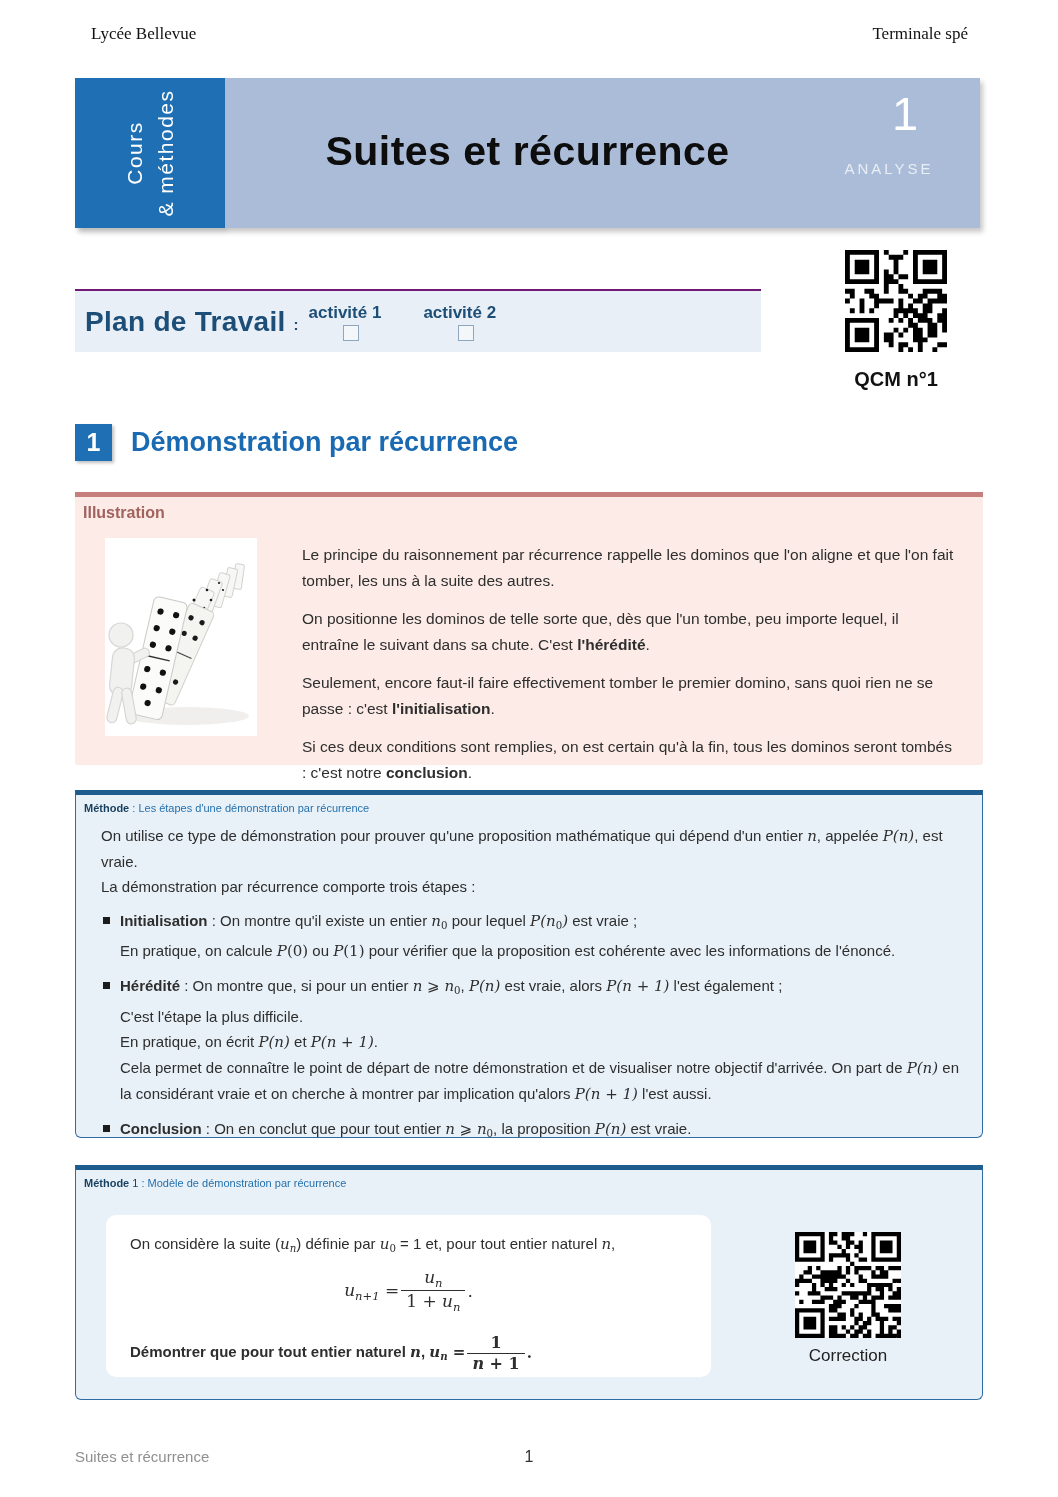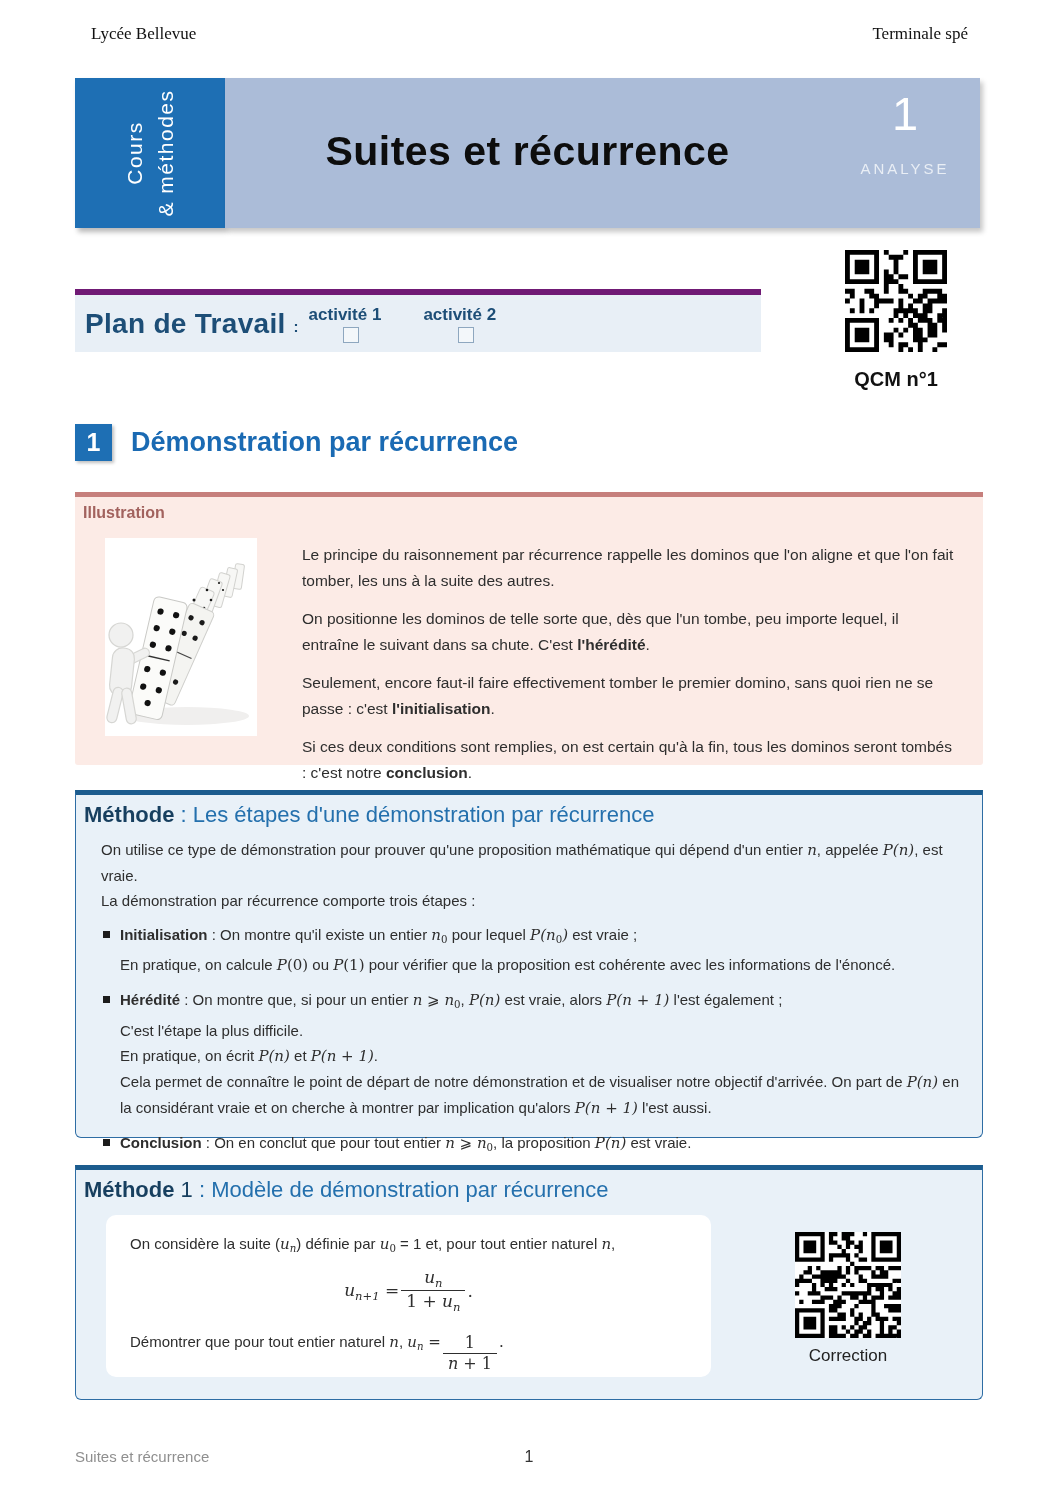--- a/index.html
+++ b/index.html
@@ -12,31 +12,31 @@
   .banner{position:absolute;left:75px;top:78px;width:905px;height:150px;}
   .banner-side{position:absolute;left:0;top:0;width:150px;height:150px;background:#1e6fb4;
                box-shadow:3px 4px 5px rgba(0,0,0,.28);}
   .banner-side-inner{position:absolute;left:50%;top:50%;transform:translate(-50%,-50%) rotate(-90deg);
                color:#fff;font-size:21px;line-height:31px;letter-spacing:1.5px;text-align:center;white-space:nowrap;}
   .banner-main{position:absolute;left:150px;top:0;right:0;height:150px;background:#abbcd8;
                box-shadow:3px 4px 5px rgba(0,0,0,.22);}
   .banner-title{position:absolute;left:0;top:50%;transform:translateY(-54%);width:100%;text-align:center;
                font-size:41px;font-weight:bold;color:#0d0d0d;letter-spacing:.5px;}
   .banner-num{position:absolute;right:30px;top:8px;width:90px;text-align:center;color:#ffffff;font-size:47px;}
-  .banner-cat{position:absolute;right:30px;top:82px;width:90px;text-align:center;color:#e9eef5;
+  .banner-cat{position:absolute;right:46px;top:82px;width:90px;text-align:center;color:#e9eef5;
                font-size:15px;letter-spacing:3px;}
   
   .qr-block{position:absolute;text-align:center;}
   .qr{display:block;background:#fff;}
   #qcm-block{left:845px;top:250px;width:102px;}
   #qcm-block .qr{width:102px;height:102px;}
   #qcm-block .qr-label{margin-top:16px;font-weight:bold;font-size:20px;color:#111;}
   
   .plan{position:absolute;left:75px;top:289px;width:686px;height:63px;background:#e8eff6;
-        border-top:6px solid #701a75;box-sizing:border-box;display:flex;align-items:center;padding-left:10px;}
+        border-top:2px solid #701a75;box-sizing:border-box;display:flex;align-items:center;padding-left:10px;}
   .plan-title{font-size:28px;font-weight:bold;color:#1d4e77;letter-spacing:.3px;}
   .plan-sep{font-size:15px;font-weight:bold;color:#1d4e77;margin:6px 10px 0 8px;}
   .plan-item{display:flex;align-items:center;margin-right:30px;flex-direction:column;}
   .plan-item-label{font-size:17px;font-weight:bold;color:#1d4e77;margin-right:12px;}
   .checkbox{width:14px;height:14px;border:1.5px solid #8ea7bf;background:#f3f7fa;display:inline-block;margin-top:2px;}
   
   .section{position:absolute;left:75px;top:424px;display:flex;align-items:center;}
   .section-num{width:37px;height:37px;background:#1e6fb4;color:#fff;font-size:25px;font-weight:bold;
         display:flex;align-items:center;justify-content:center;box-shadow:2px 2px 3px rgba(0,0,0,.25);}
   .section-title{margin-left:19px;color:#1a6ab3;font-size:27px;font-weight:bold;}
@@ -46,36 +46,36 @@
   .illus-label{position:absolute;left:8px;top:7px;color:#a2625e;font-weight:bold;font-size:16px;}
   .illus-img{position:absolute;left:30px;top:41px;width:152px;height:198px;}
   .illus-text{position:absolute;left:215px;top:33px;width:678px;font-size:15.5px;line-height:26px;color:#2e2e2e;}
   .illus-text p{margin:12px;}
   .illus-text p.gap{margin-top:12px;}
   
   .methode{position:absolute;left:75px;width:908px;background:#e9f1f8;border:1.5px solid #2e6da4;
         border-top:5px solid #1c5c8e;box-sizing:border-box;border-radius:0 0 6px 6px;}
   #methode-etapes{top:790px;height:348px;}
   #methode-modele{top:1165px;height:235px;}
-  .methode-head{margin:7px 14px 9px 8px;font-size:22px;}
+  .methode-head{margin:7px 14px 9px 8px;font-size:11px;}
   .mh-bold{font-weight:bold;color:#173f5f;}
   .mh-num{color:#173f5f;}
   .mh-rest{color:#2470ad;}
   .methode-body{margin:0 16px 0 25px;font-size:15px;line-height:25px;color:#2e2e2e;}
   .bullet{display:flex;margin-top:9px;}
   .bullet-marker{flex:0 0 7px;width:7px;height:7px;background:#1c1c1c;margin:9px 10px 0 2px;}
   .bullet-content{flex:1;}
   
   .card{position:absolute;left:30px;top:45px;width:605px;height:162px;background:#ffffff;border-radius:10px;
         box-sizing:border-box;padding:20px 24px 0 24px;font-size:15px;color:#2e2e2e;}
   .formula{display:flex;align-items:center;justify-content:center;font-size:17px;margin:13px 0 10px;}
   .frac{display:inline-flex;flex-direction:column;align-items:center;margin:0 2px;}
   .frac .den{border-top:1.3px solid #2e2e2e;}
   .frac .num,.frac .den{padding:0 5px;line-height:1.25;}
-  .card-line3{display:flex;align-items:flex-start;margin-top:18px;}
+  .card-line3{display:flex;align-items:center;margin-top:18px;font-weight:bold;}
   .card-line3 .frac{font-size:16px;}
   #correction-block{left:719px;top:62px;width:106px;}
   #correction-block .qr{width:106px;height:106px;}
   #correction-block .qr-label{margin-top:8px;font-size:17px;color:#222;}
   
   .footer-left{position:absolute;left:75px;top:1448px;font-size:15px;color:#8f8f8f;}
   .footer-page{position:absolute;left:0;top:1448px;width:100%;text-align:center;font-size:16px;color:#333;}
   
   .rb{font-weight:bold;}
   .mi{font-family:"DejaVu Serif","DejaVu Sans",serif;font-style:italic;}

